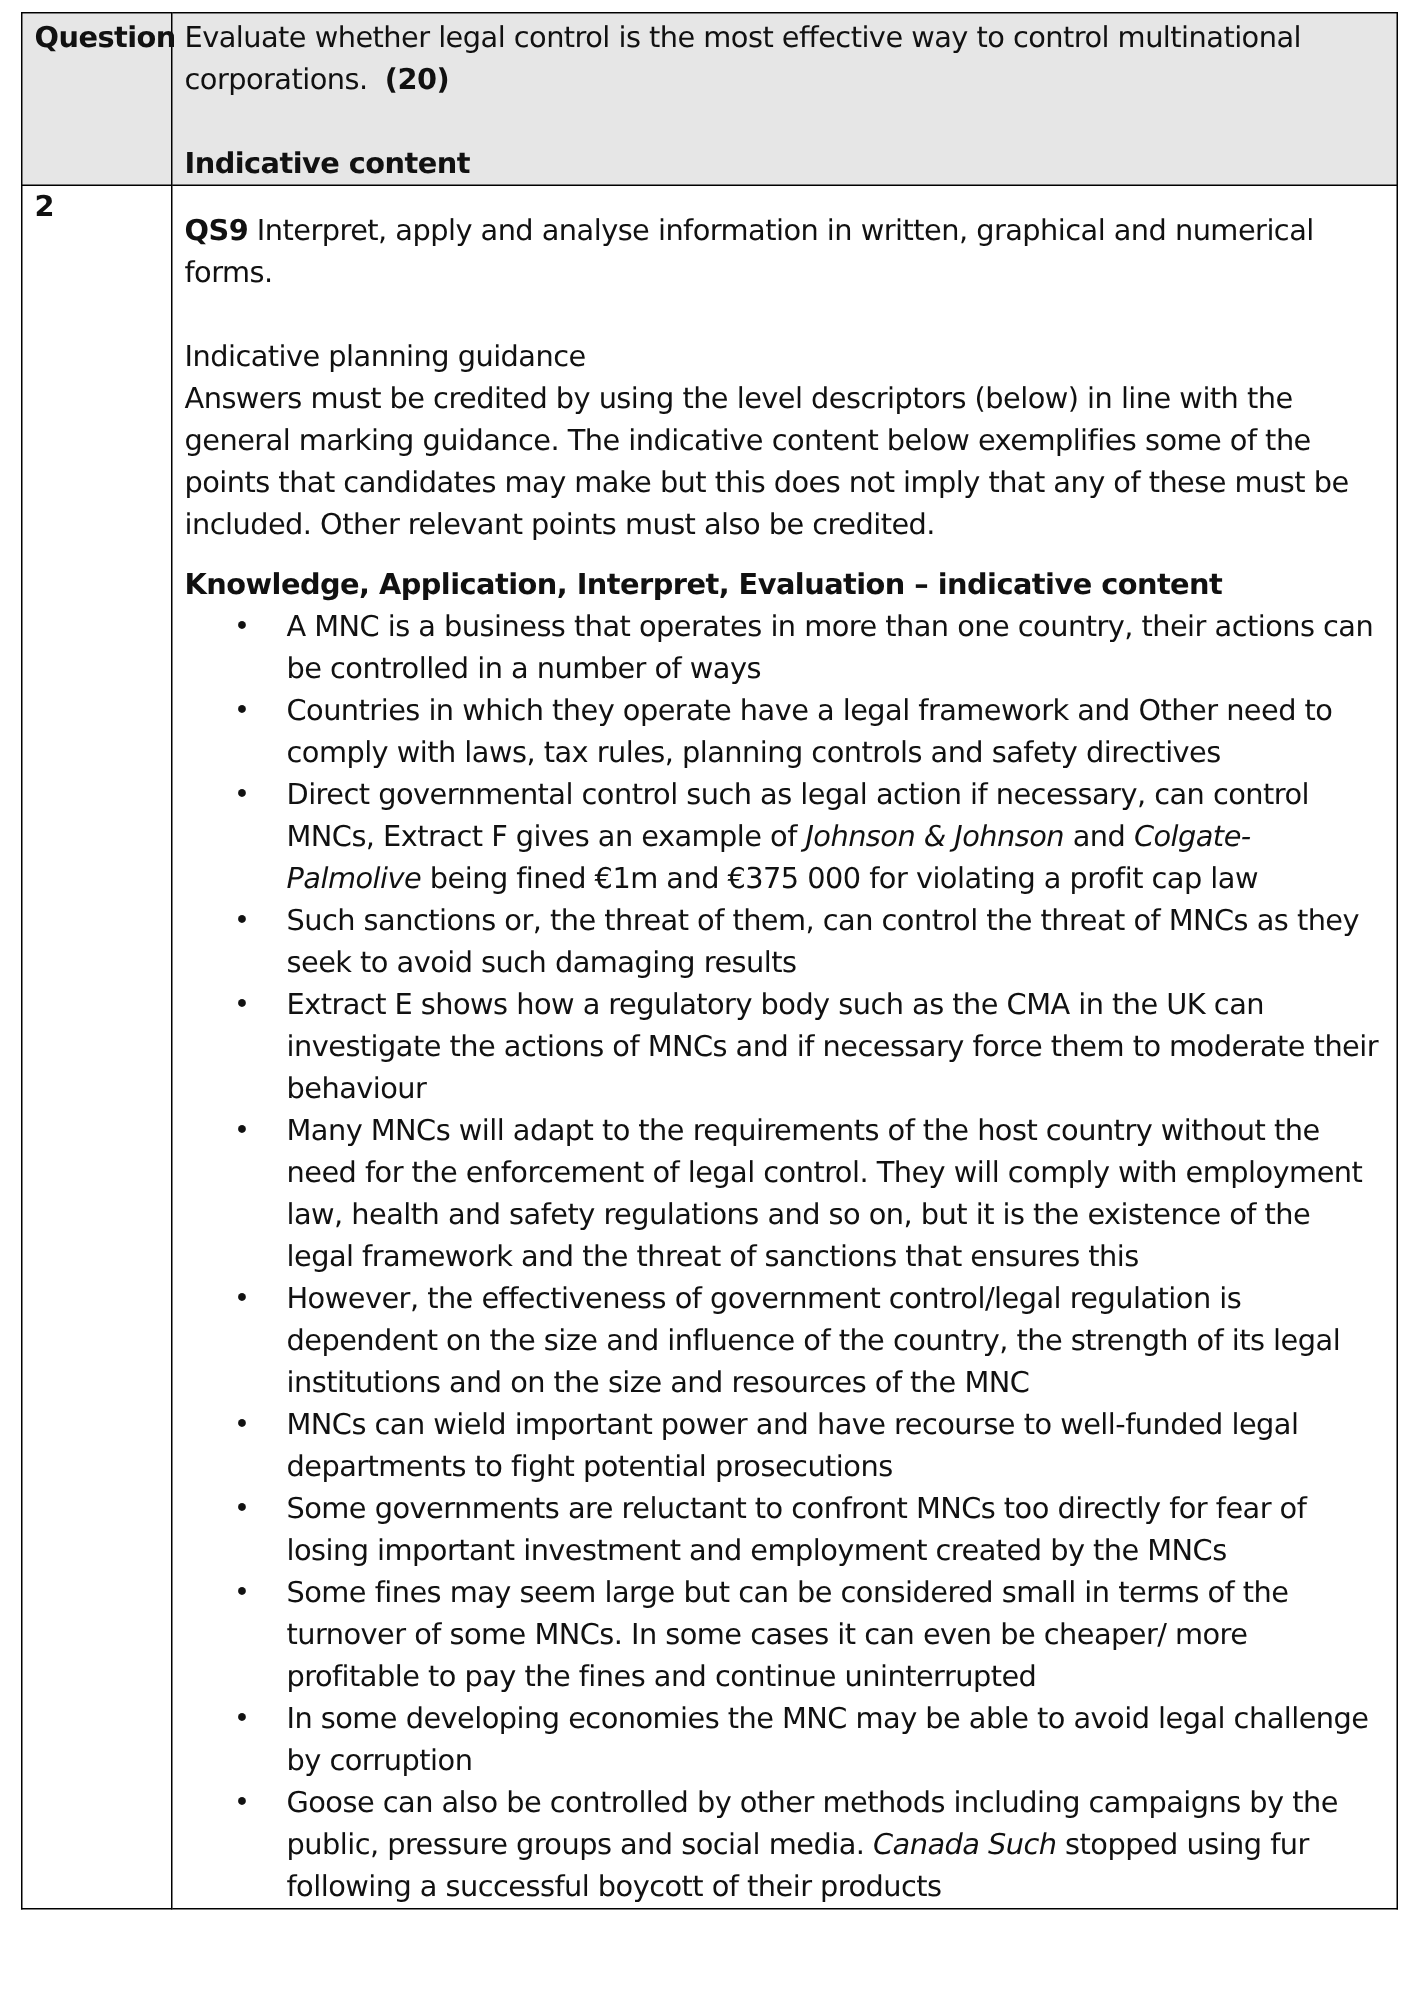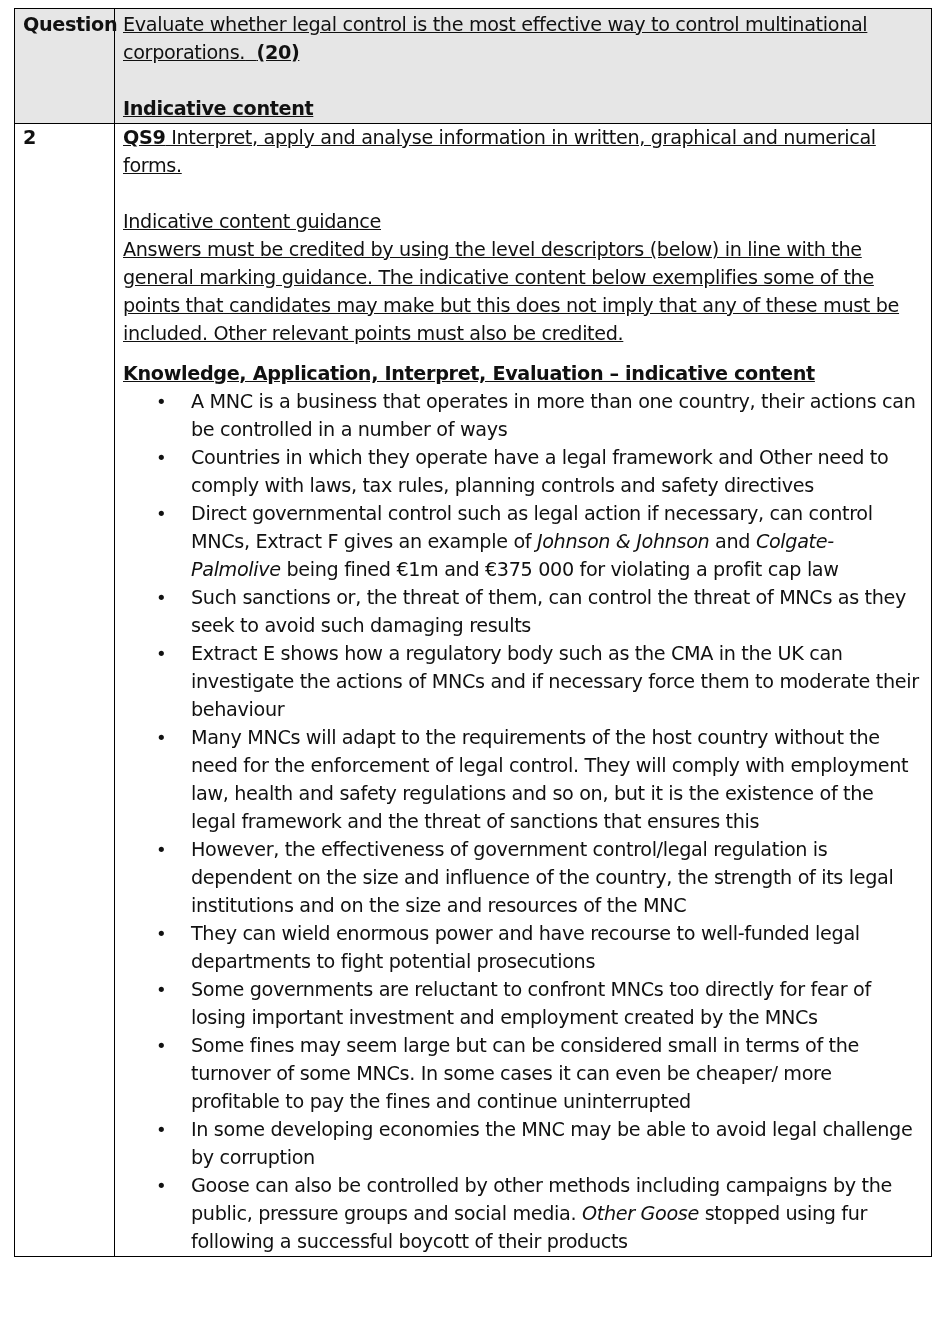--- a/index.html
+++ b/index.html
@@ -22,32 +22,32 @@
       padding: 0 8px 0 8px;
     }
     .col-left { width: 100px; }
     .header-row td { background: #e6e6e6; }
     .header-row td.left-cell { padding-top: 2px; }
     .header-row td.right-cell { padding-top: 2px; padding-bottom: 0; }
     .bold { font-weight: bold; }
     .q-cell { font-weight: bold; }
     .spacer { height: 28px; }
     .gap-small { height: 10px; }
-    .para { margin: 0; text-decoration: underline; }
+    .para { margin: 0; }
     ul.points {
       margin: 0; padding: 0; list-style: none;
     }
     ul.points li {
       position: relative;
       padding-left: 68px;
     }
     ul.points li .bullet {
       position: absolute; left: 33px; top: 0; font-size: 18px;
     }
-    .body-row td.right-cell { padding-bottom: 0; padding-top: 0; }
+    .body-row td.right-cell { padding-bottom: 0; padding-top: 16px; }
     .body-row td.left-cell { padding-top: 0; }
   </style>
 </head>
 <body>
 
 <table class="ms-table">
   <colgroup>
     <col class="col-left">
     <col>
   </colgroup>
@@ -66,34 +66,34 @@
   </tr>
   <tr class="body-row">
     <td class="left-cell">
       <span class="q-cell">2</span>
     </td>
     <td class="right-cell">
       <div class="para">
         <span class="bold">QS9</span><span> Interpret, apply and analyse information in written, graphical and numerical forms.</span>
       </div>
       <div class="spacer"></div>
-      <div class="para">Indicative content guidance</div>
+      <div class="para">Indicative planning guidance</div>
       <div class="para">Answers must be credited by using the level descriptors (below) in line with the general marking guidance. The indicative content below exemplifies some of the points that candidates may make but this does not imply that any of these must be included. Other relevant points must also be credited.</div>
       <div class="gap-small"></div>
       <div class="para bold" style="margin-top:2px;">Knowledge, Application, Interpret, Evaluation – indicative content</div>
       <ul class="points">
         <li><span class="bullet">•</span><span>A MNC is a business that operates in more than one country, their actions can be controlled in a number of ways</span></li>
         <li><span class="bullet">•</span><span>Countries in which they operate have a legal framework and Other need to comply with laws, tax rules, planning controls and safety directives</span></li>
         <li><span class="bullet">•</span><span>Direct governmental control such as legal action if necessary, can control MNCs, Extract F gives an example of </span><i>Johnson &amp; Johnson</i><span> and </span><i>Colgate-Palmolive</i><span> being fined €1m and €375 000 for violating a profit cap law</span></li>
         <li><span class="bullet">•</span><span>Such sanctions or, the threat of them, can control the threat of MNCs as they seek to avoid such damaging results</span></li>
         <li><span class="bullet">•</span><span>Extract E shows how a regulatory body such as the CMA in the UK can investigate the actions of MNCs and if necessary force them to moderate their behaviour</span></li>
         <li><span class="bullet">•</span><span>Many MNCs will adapt to the requirements of the host country without the need for the enforcement of legal control. They will comply with employment law, health and safety regulations and so on, but it is the existence of the legal framework and the threat of sanctions that ensures this</span></li>
         <li><span class="bullet">•</span><span>However, the effectiveness of government control/legal regulation is dependent on the size and influence of the country, the strength of its legal institutions and on the size and resources of the MNC</span></li>
-        <li><span class="bullet">•</span><span>They can wield enormous power and have recourse to well-funded legal departments to fight potential prosecutions</span></li>
+        <li><span class="bullet">•</span><span>MNCs can wield important power and have recourse to well-funded legal departments to fight potential prosecutions</span></li>
         <li><span class="bullet">•</span><span>Some governments are reluctant to confront MNCs too directly for fear of losing important investment and employment created by the MNCs</span></li>
         <li><span class="bullet">•</span><span>Some fines may seem large but can be considered small in terms of the turnover of some MNCs. In some cases it can even be cheaper/ more profitable to pay the fines and continue uninterrupted</span></li>
         <li><span class="bullet">•</span><span>In some developing economies the MNC may be able to avoid legal challenge by corruption</span></li>
-        <li><span class="bullet">•</span><span>Goose can also be controlled by other methods including campaigns by the public, pressure groups and social media. </span><i>Other Goose</i><span> stopped using fur following a successful boycott of their products</span></li>
+        <li><span class="bullet">•</span><span>Goose can also be controlled by other methods including campaigns by the public, pressure groups and social media. </span><i>Canada Such</i><span> stopped using fur following a successful boycott of their products</span></li>
       </ul>
     </td>
   </tr>
 </tbody>
   </table>
 
 </body></html>

